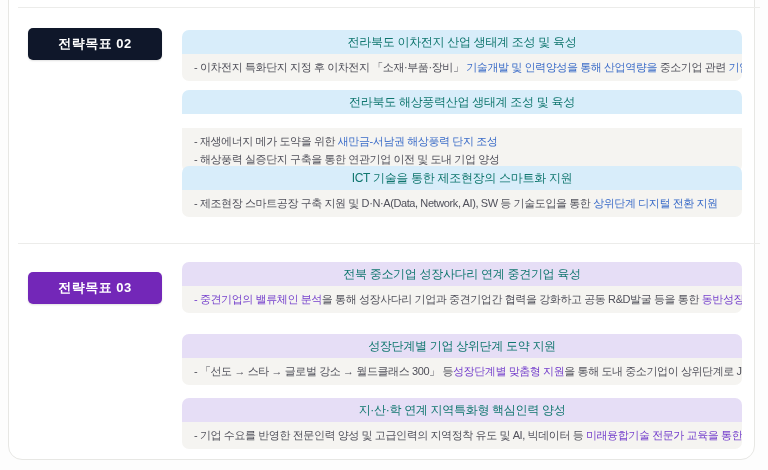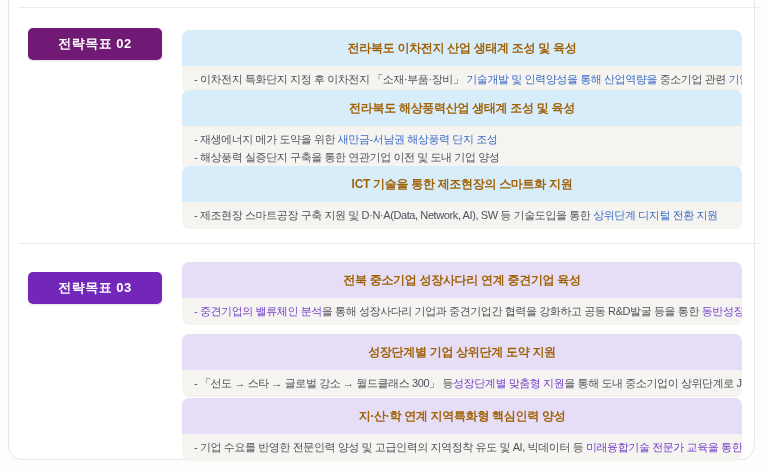--- a/index.html
+++ b/index.html
@@ -12,38 +12,38 @@
   .divider { position:absolute; left:18px; width:742px; height:1px; background:#ececea; }
   .divider.top { top:7px; }
   .divider.mid { top:243px; }
 
   .badge {
     position:absolute; left:28px; width:134px; height:32px; border-radius:5px;
     color:#ffffff; font-weight:bold; font-size:13px; letter-spacing:0.5px;
     display:flex; align-items:center; justify-content:center;
     box-shadow:0 1px 2px rgba(0,0,0,0.12);
   }
-  .badge.b02 { top:28px; background:#701a75; }
+  .badge.b02 { top:28px; background:#0f172a; }
   .badge.b03 { top:272px; background:#7327b8; }
 
   .section { position:absolute; left:182px; width:560px; }
   .sec-title {
-    height:36px; display:flex; align-items:center; justify-content:center;
-    font-size:12px; font-weight:bold; color:#a16207; letter-spacing:-0.3px;
+    height:24px; display:flex; align-items:center; justify-content:center;
+    font-size:12px; font-weight:normal; color:#0f766e; letter-spacing:-0.3px;
     border-radius:7px 7px 0 0;
   }
   .sec-title.hdr-blue   { background:#d8edfa; }
   .sec-title.hdr-purple { background:#e6def6; }
   .sec-body {
     background:#f5f4f1; border-radius:0 0 7px 7px; padding:0 12px;
     font-size:11px; color:#50505a; letter-spacing:-0.4px;
     white-space:nowrap; overflow:hidden;
   }
   .sec-body.one { height:27px; line-height:27px; }
-  .sec-body.two { height:44px; padding:4px 12px; line-height:18px; }
+  .sec-body.two { height:44px; padding:4px 12px; line-height:18px;margin-top:14px; }
   .line { margin:0; }
   .acc-b { color:#3a6bc8; }
   .acc-p { color:#7540cc; }
 </style>
 </head>
 <body>
 
 <div class="canvas">
   <div class="card"></div>
   <div class="divider top"></div>

